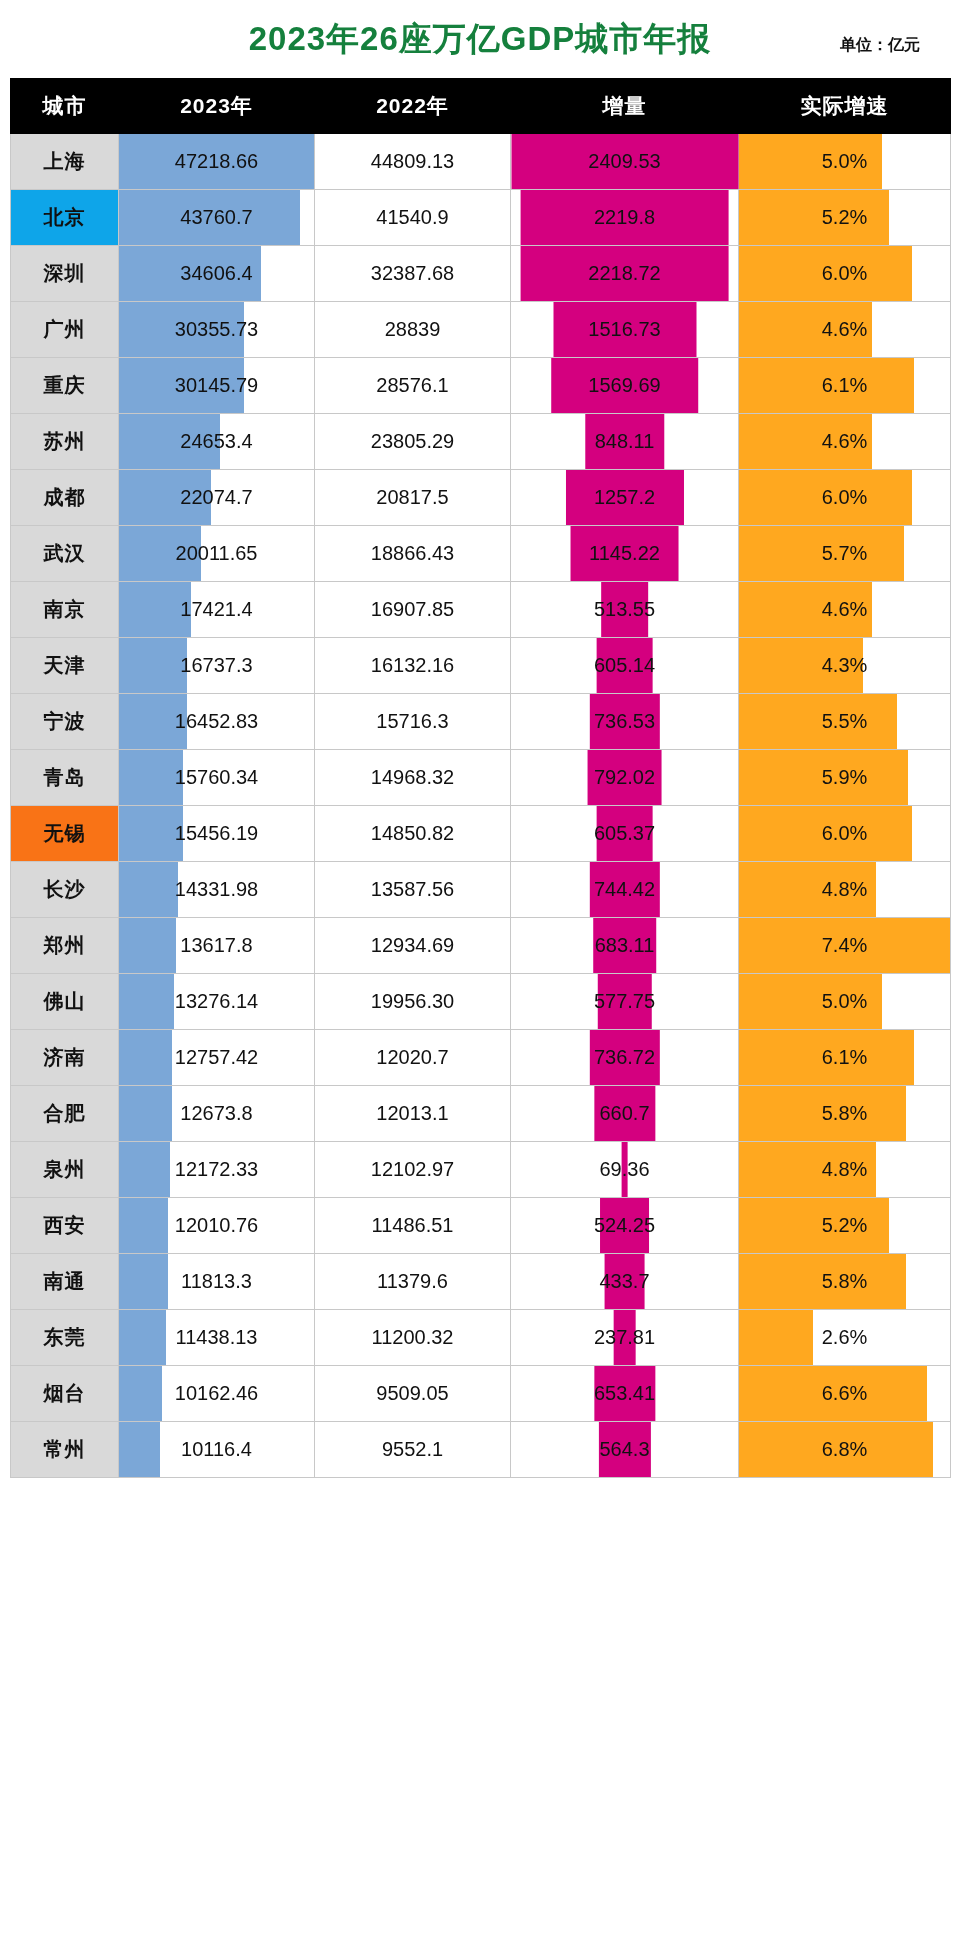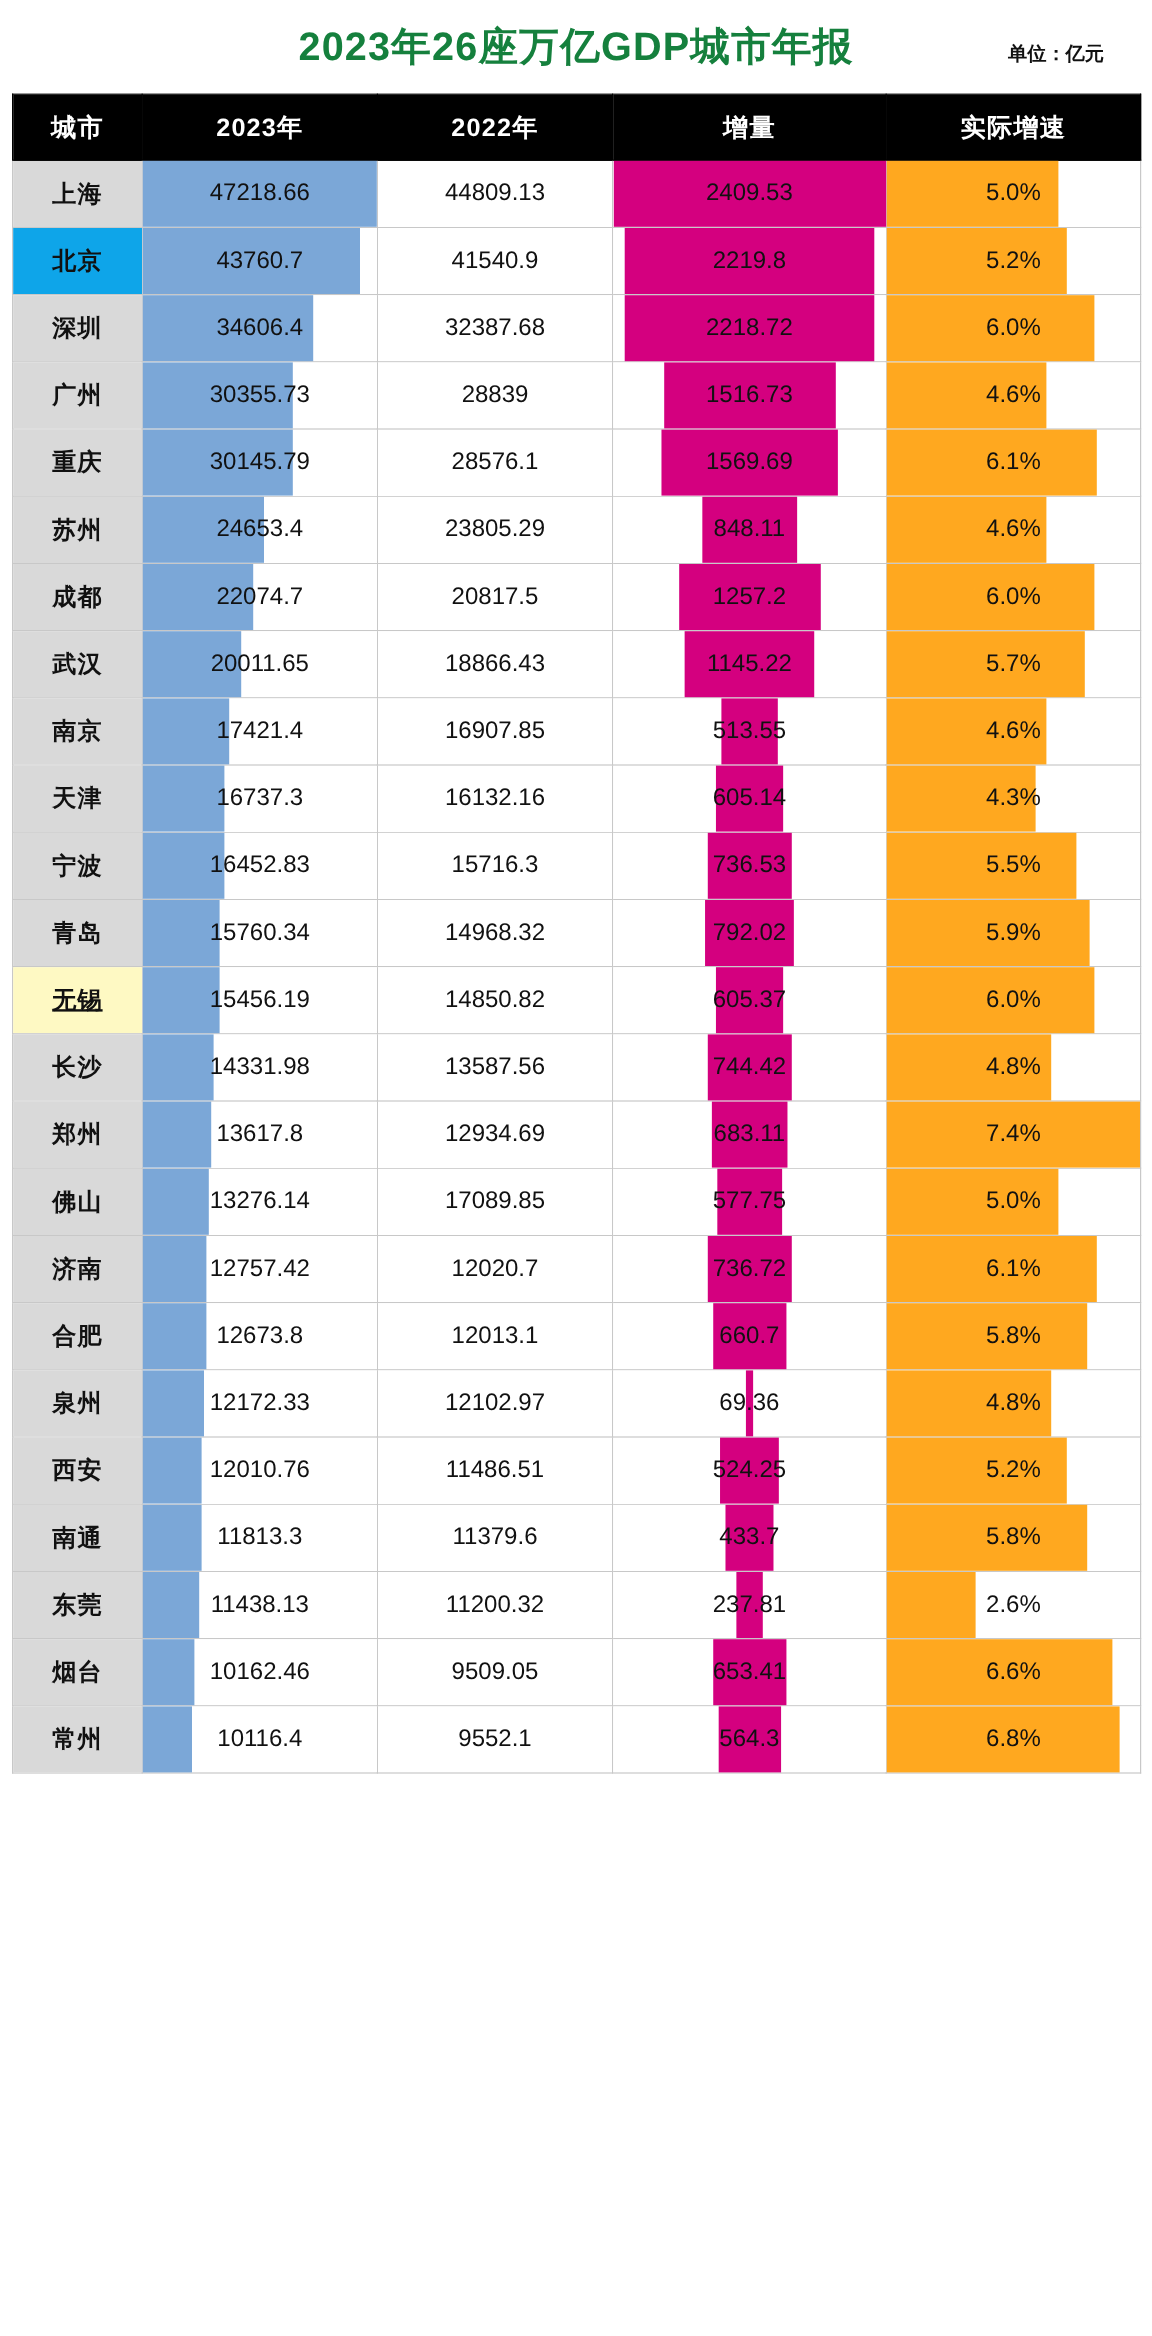--- a/index.html
+++ b/index.html
@@ -437,21 +437,21 @@
             </div>
           </td>
           <td>
             <div class="cellwrap">
               <div class="bar left" style="width:80%;background:#ffa81f;"></div>
               <span class="val">5.9%</span>
             </div>
           </td>
         </tr>
         <tr>
-          <td class="city" style="background: #fef9c3; text-decoration: underline;">无锡</td>
+          <td class="city" style="background: #f97316;">无锡</td>
           <td>
             <div class="cellwrap">
               <div class="bar left" style="width:33%;background:#7ba7d7;"></div>
               <span class="val">15456.19</span>
             </div>
           </td>
           <td class="plain">
             <div class="cellwrap">
               <span class="val">14850.82</span>
             </div>
@@ -524,21 +524,21 @@
         <tr>
           <td class="city" style="background: rgb(217, 217, 217);">佛山</td>
           <td>
             <div class="cellwrap">
               <div class="bar left" style="width:28%;background:#7ba7d7;"></div>
               <span class="val">13276.14</span>
             </div>
           </td>
           <td class="plain">
             <div class="cellwrap">
-              <span class="val">17089.85</span>
+              <span class="val">19956.30</span>
             </div>
           </td>
           <td>
             <div class="cellwrap">
               <div class="bar center" style="width:24%;background:#d4007f;"></div>
               <span class="val">577.75</span>
             </div>
           </td>
           <td>
             <div class="cellwrap">

